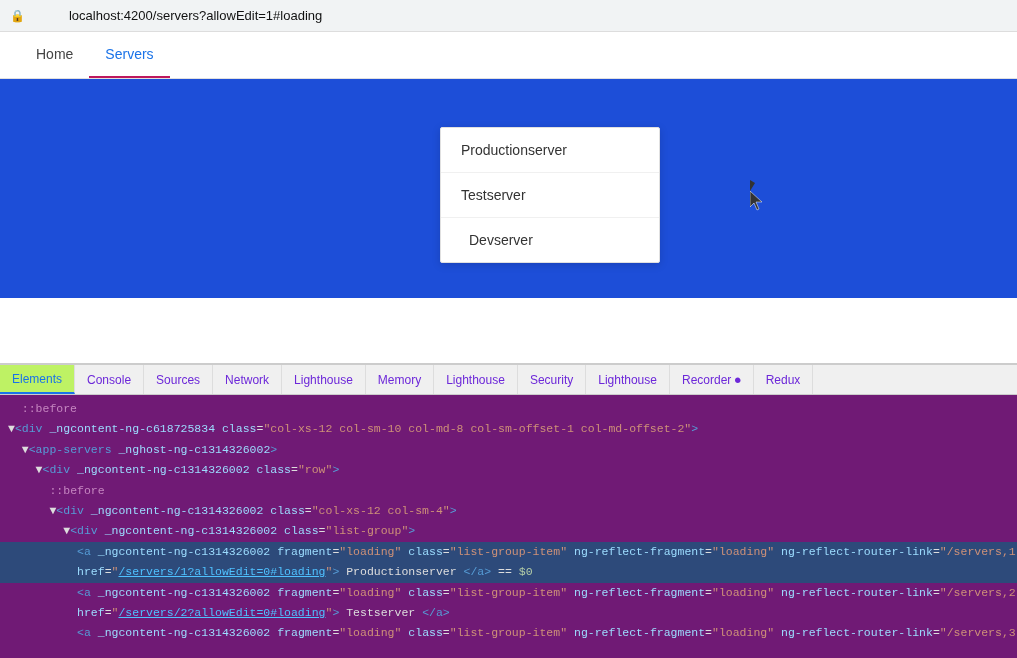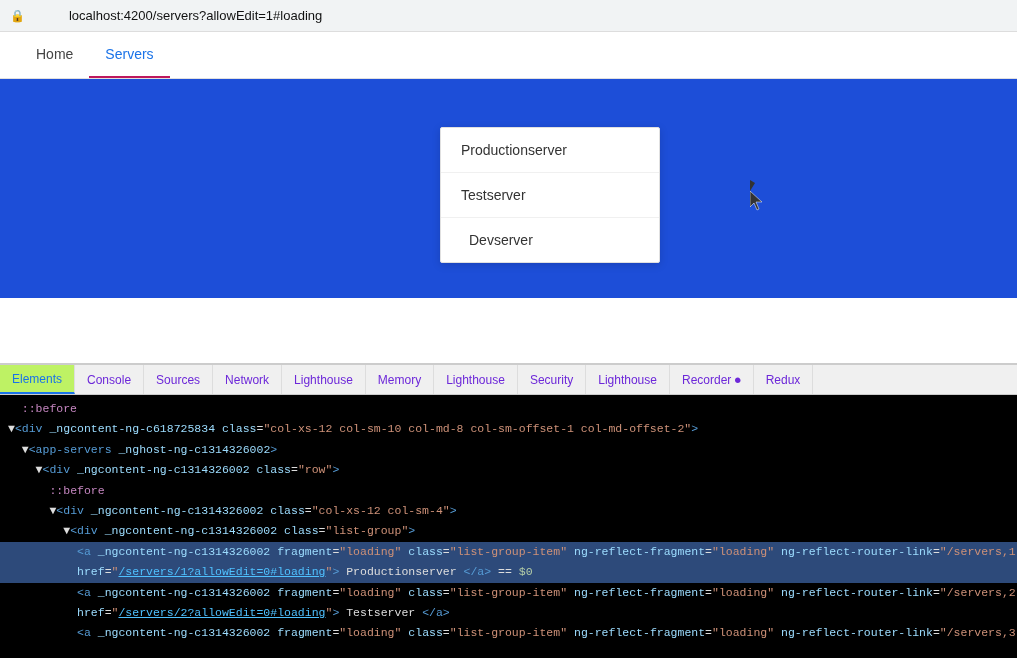--- a/index.html
+++ b/index.html
@@ -119,21 +119,21 @@
       white-space: nowrap;
     }
     .devtools-tab.active {
       background: #bef264;
       border-bottom: 2px solid #1a73e8;
       color: #1a73e8;
     }
 
     
     .devtools-content {
-      background: #000000;
+      background: #701a75;
       height: calc(100% - 30px);
       overflow: hidden;
       padding: 4px 0;
       font-family: 'Courier New', monospace;
       font-size: 11.5px;
       line-height: 1.6;
       color: #ddd;
     }
 
     .code-line {

